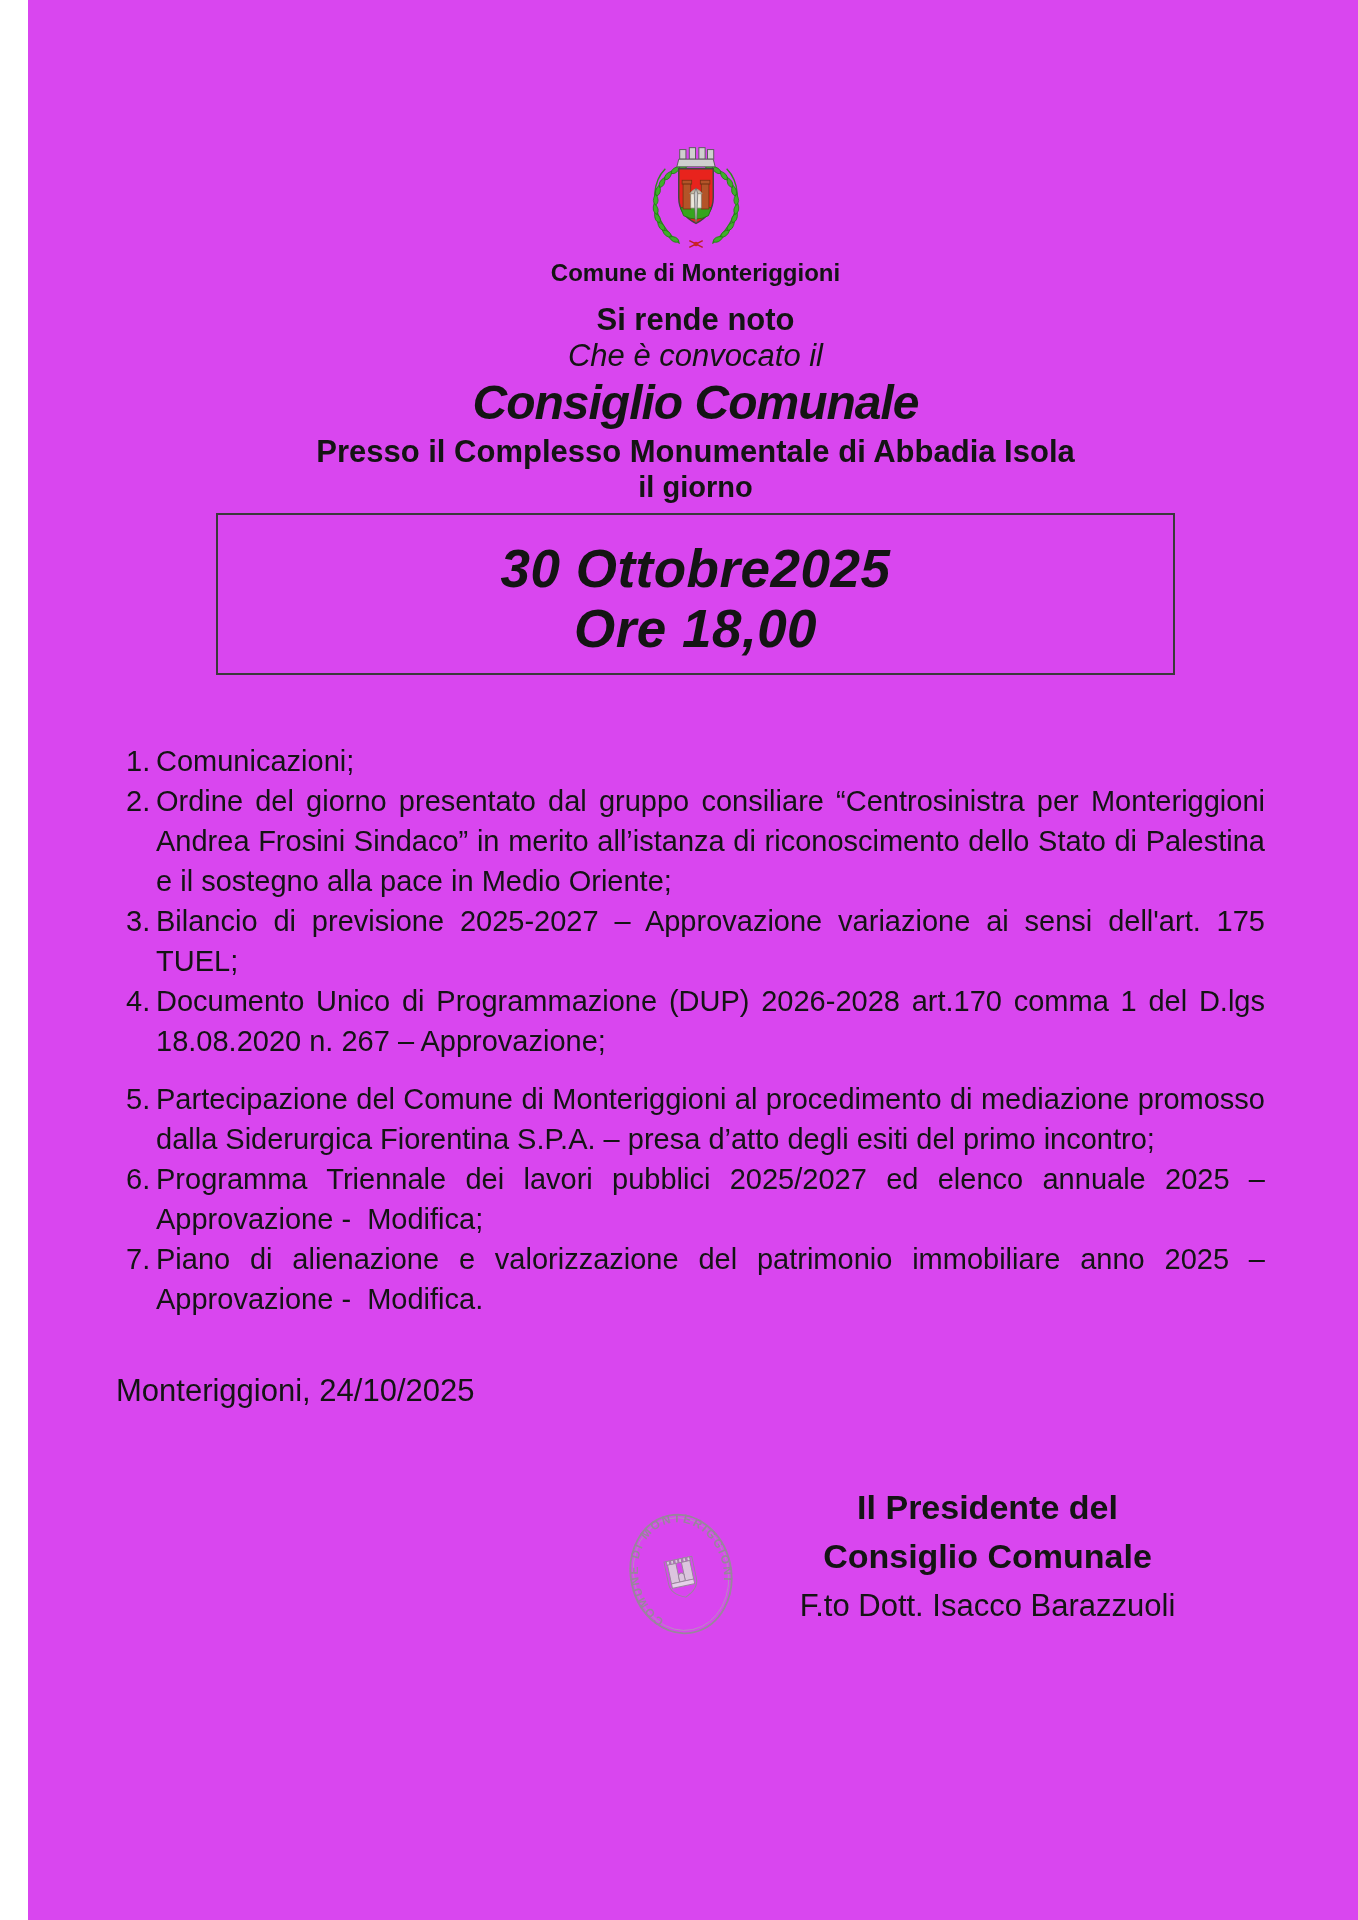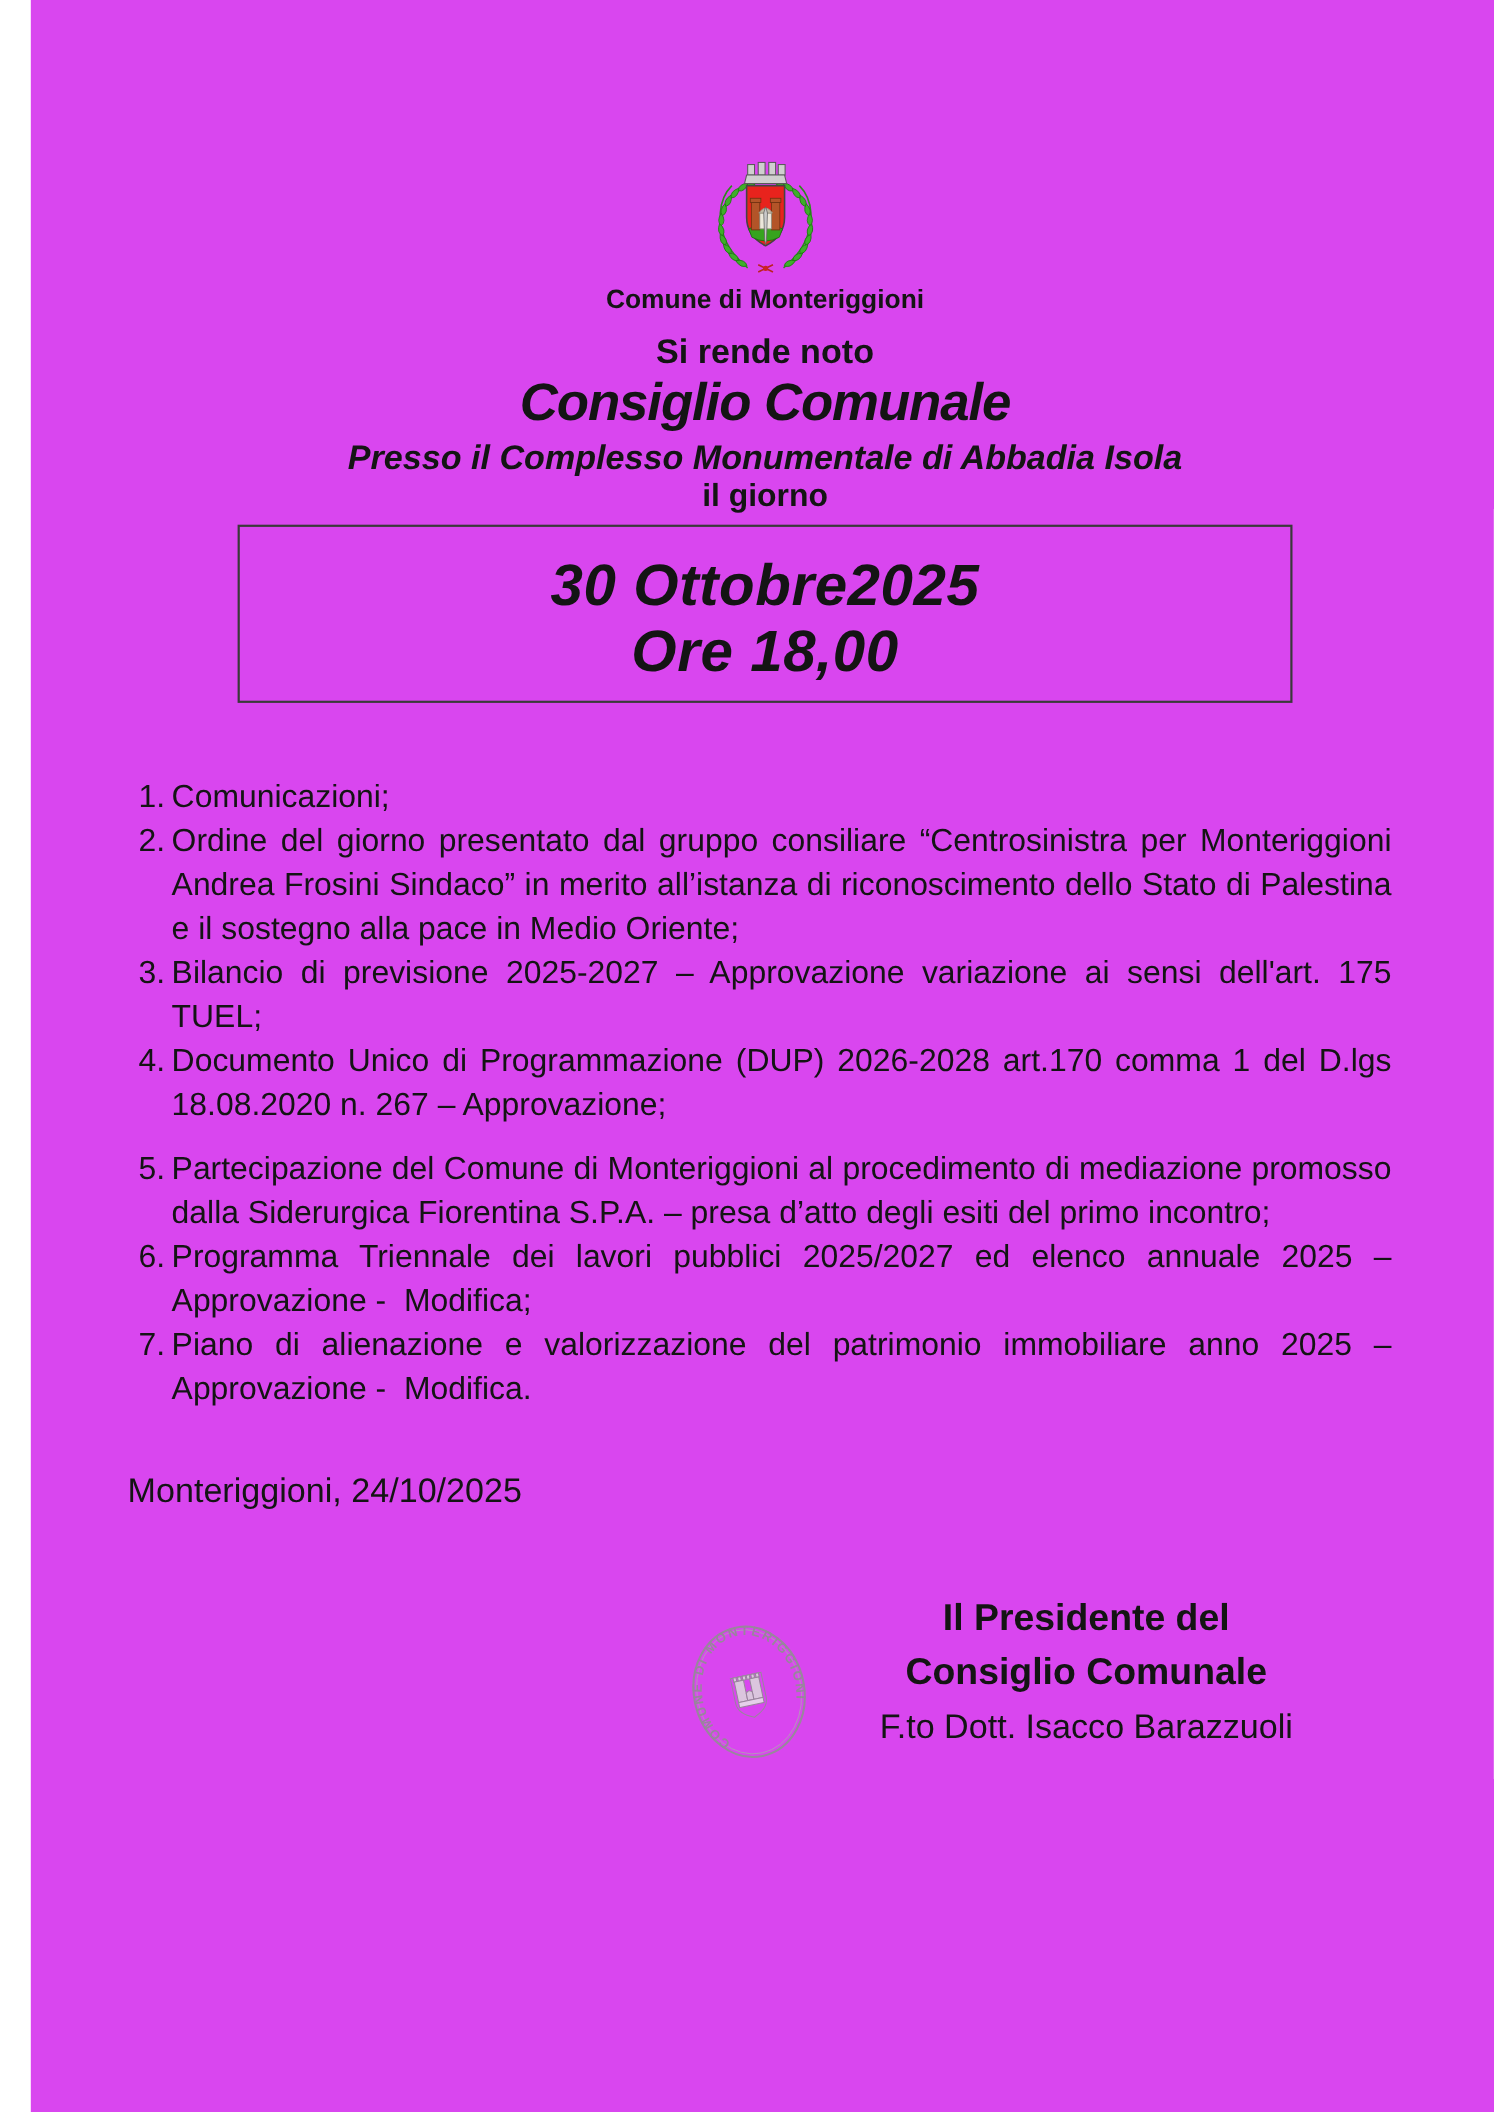--- a/index.html
+++ b/index.html
@@ -11,21 +11,21 @@
   }
   .content{padding:140px 121px 0 98px;}
 
   
   .doc-header{text-align:center;}
   .emblem{display:block;margin:0 auto;width:96px;height:115px;}
   .municipality{font-size:24px;font-weight:700;margin-top:4px;line-height:28px;}
   .notice-intro{font-size:31px;font-weight:700;margin-top:16px;line-height:34px;}
   .convocation{font-size:31px;font-style:italic;margin-top:2px;line-height:34px;}
   .council-title{font-size:48px;font-weight:700;font-style:italic;margin:4px 0 0;line-height:52px;letter-spacing:-1px;}
-  .venue{font-size:31px;font-weight:700;font-style:italic;margin-top:6px;line-height:34px;}
+  .venue{font-size:31px;font-weight:700;margin-top:6px;line-height:34px;}
   .day-label{font-size:29px;font-weight:700;margin-top:2px;line-height:32px;}
 
   
   .date-box{width:955px;margin:10px auto 0;border:2px solid #3a3a3a;text-align:center;padding:24px 0 14px;}
   .date-line{font-size:53px;font-weight:700;font-style:italic;line-height:60px;letter-spacing:0.5px;}
 
   
   .discussion{text-align:center;margin-top:28px;}
   .disc-intro{font-size:28px;font-weight:700;line-height:32px;}
   .disc-heading{font-size:30px;font-weight:700;margin-top:6px;line-height:34px;letter-spacing:0.3px;}
@@ -95,20 +95,21 @@
           <rect x="74.5" y="48" width="10" height="4"></rect>
           <rect x="75.5" y="52" width="8" height="26"></rect>
         </g>
         <rect x="64.5" y="62" width="11" height="15" fill="#ece7db" stroke="#97917f" stroke-width="0.8"></rect>
         <path d="M63.5 62 Q70 52.5 76.5 62 Z" fill="#c2baa8" stroke="#97917f" stroke-width="0.8"></path>
         <path d="M70 56 L71.8 62 L70.8 88 L70 92 L69.2 88 L68.2 62 Z" fill="#c9c9c9" stroke="#5f5f5f" stroke-width="0.7"></path>
       </svg>
 
       <div class="municipality">Comune di Monteriggioni</div>
       <div class="notice-intro">Si rende noto</div>
+      <div class="convocation">Che è convocato il</div>
       <h1 class="council-title">Consiglio Comunale</h1>
       <div class="venue">Presso il Complesso Monumentale di Abbadia Isola</div>
       <div class="day-label">il giorno</div>
     </header>
 
     <div class="date-box">
       <div class="date-line">30 Ottobre2025</div>
       <div class="date-line">Ore 18,00</div>
     </div>
 

